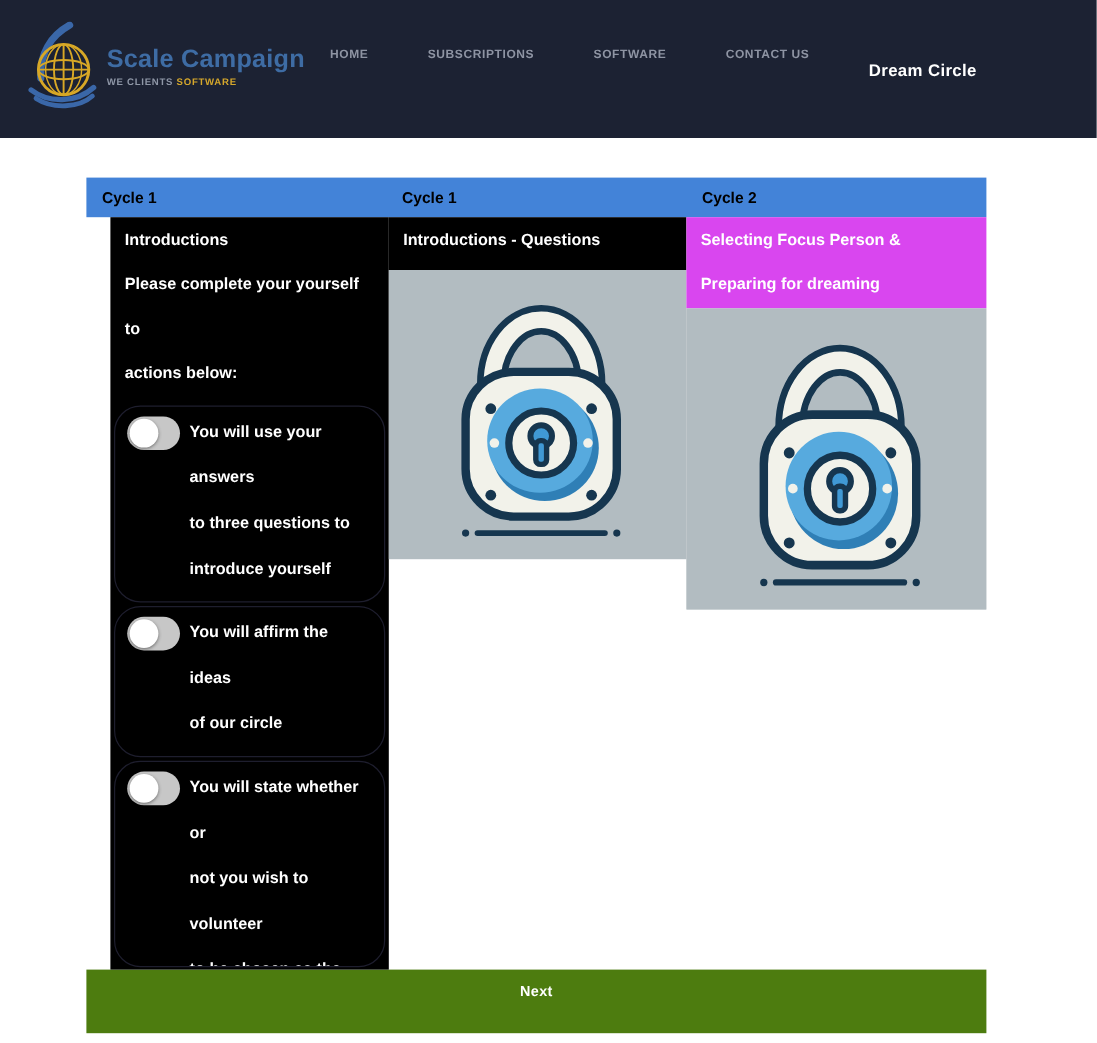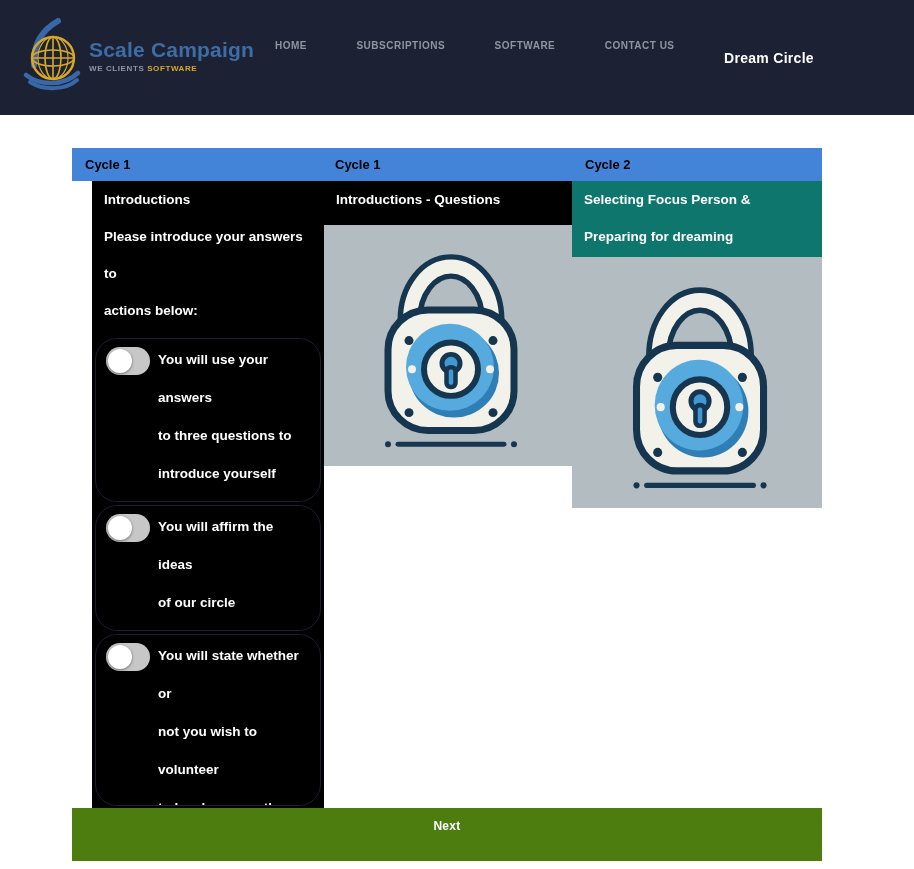--- a/index.html
+++ b/index.html
@@ -36,21 +36,21 @@
 
   .toggle-card { border:1px solid #1e1e2e; border-radius:22px; margin:3px 3px 0 3px; padding:8px 10px;
                  display:flex; align-items:flex-start; gap:8px; background:#000000; }
   .toggle-card.first { margin-top:9px; }
   .toggle-card.grow { flex:1; margin-bottom:2px; overflow:hidden; }
   .toggle-switch { position:relative; width:44px; height:28px; border-radius:14px; background:#c7c7c7; flex-shrink:0; cursor:pointer; }
   .toggle-knob { position:absolute; left:2px; top:2px; width:24px; height:24px; border-radius:50%; background:#ffffff; box-shadow:0 1px 3px rgba(0,0,0,.45); }
   .toggle-label { color:#ffffff; font-size:13.5px; line-height:38px; white-space:pre-line; margin-top:-6px; }
 
   .col2-header { height:44px; background:#000000; }
-  .col3-header { height:76px; background:#0f766e; }
+  .col3-header { height:76px; background:#d946ef; }
   .lock-img { display:block; background:#b2bcc1; }
   .lock-img.small { width:248px; height:241px; }
   .lock-img.large { width:250px; height:251px; }
 
   .footer-bar { width:750px; height:53px; background:#4d7c0f; text-align:center; padding-top:11px; color:#ffffff; font-size:12px; letter-spacing:.3px; cursor:pointer; }
 </style>
 </head>
 <body>
 
 <svg width="0" height="0" style="position:absolute" aria-hidden="true">
@@ -113,21 +113,21 @@
     <div class="cycle-bar">
       <div class="cycle-cell">Cycle 1</div>
       <div class="cycle-cell">Cycle 1</div>
       <div class="cycle-cell">Cycle 2</div>
     </div>
 
     <div class="cols">
 
       <div class="col col1">
         <div class="col-title">Introductions</div>
-        <div class="col-instructions">Please introduce your answers to
+        <div class="col-instructions">Please complete your yourself to
 actions below:</div>
 
         <div class="toggle-card first">
           <div class="toggle-switch">
             <div class="toggle-knob"></div>
           </div>
           <div class="toggle-label">You will use your answers
 to three questions to
 introduce yourself</div>
         </div>

